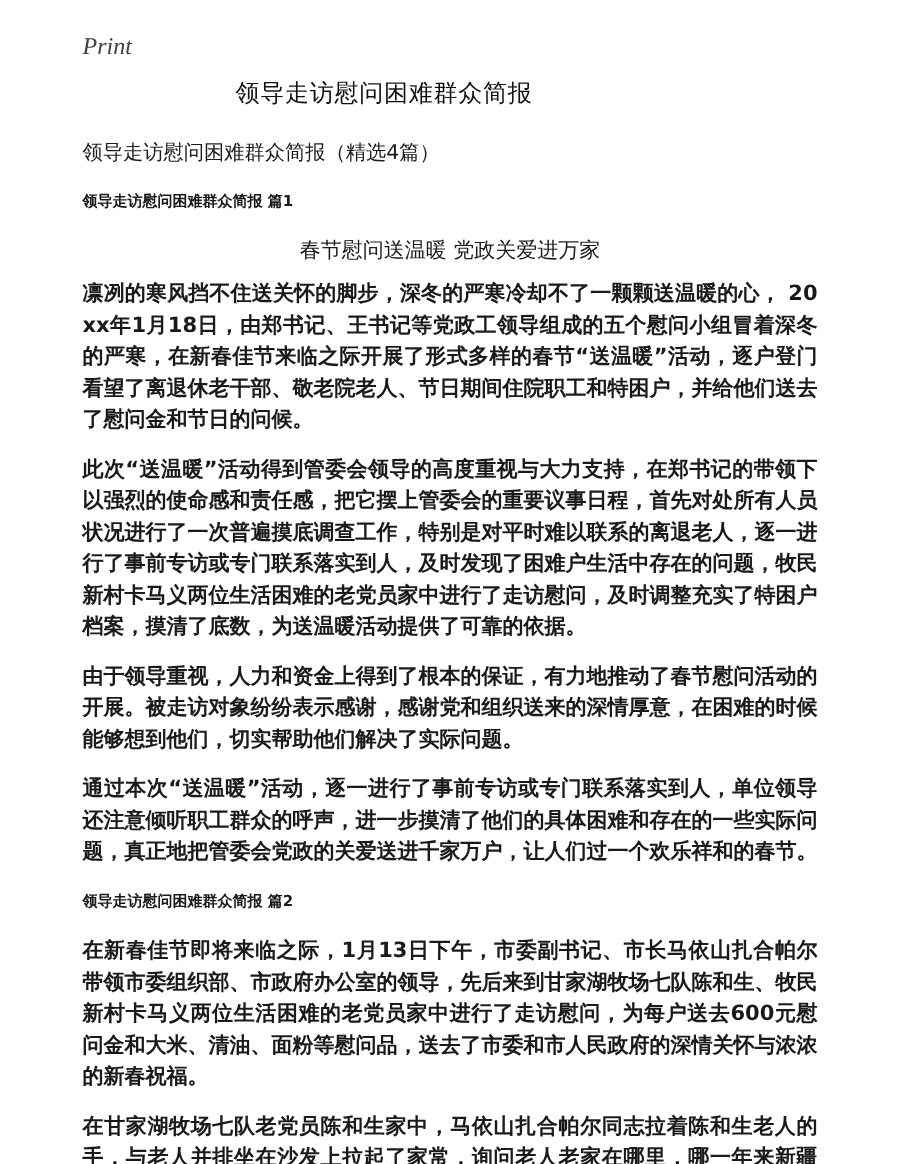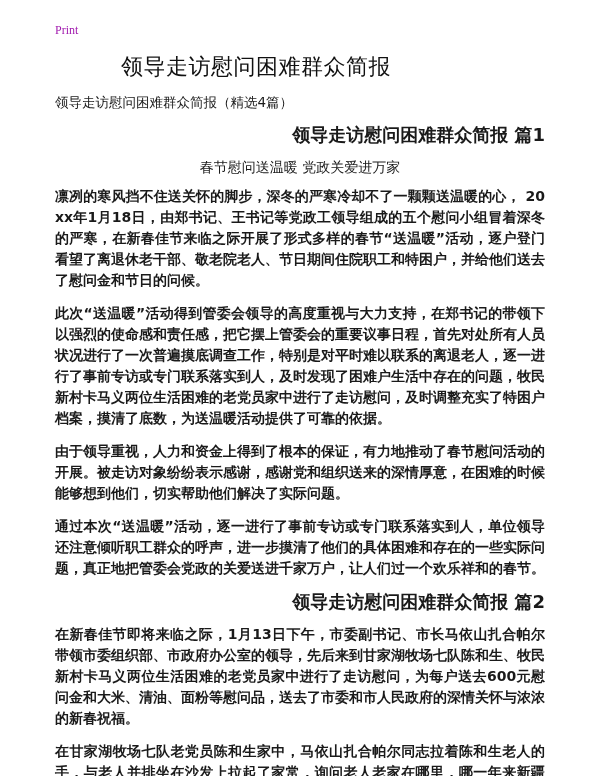--- a/index.html
+++ b/index.html
@@ -1,22 +1,22 @@
 <!DOCTYPE html>
 <html><head>
 <meta charset="utf-8">
 <style>
   html, body { margin: 0; padding: 0; background: #ffffff; }
   body { width: 600px; height: 776px; overflow: hidden; position: relative; color: #111; }
   .page { position: absolute; left: 0; top: 0; width: 600px; height: 776px; }
-  .print-label { position: absolute; left: 55px; top: 23px; font-family: "Liberation Serif", serif; font-size: 12px; color: #a21caf; }
-  .doc-title { position: absolute; left: 0; top: 52px; width: 512px; text-align: center; font-family: Liberation Mono, monospace; font-size: 22px; color: #111; letter-spacing: 0.5px; }
+  .print-label { position: absolute; left: 55px; top: 23px; font-family: "Liberation Serif", serif; font-size: 16px; color: #404040; font-style: italic; }
+  .doc-title { position: absolute; left: 0; top: 52px; width: 512px; text-align: center; font-family: Liberation Mono, monospace; font-size: 16px; color: #111; letter-spacing: 0.5px; }
   .content { position: absolute; left: 55px; top: 92px; width: 490px; font-family: "DejaVu Sans", sans-serif; font-size: 14px; line-height: 21px; color: #1a1a1a; }
   .subtitle { margin: 0 0 11px 0; font-size: 13.5px; }
-  .section-heading { font-weight: bold; margin: 0 0 12px 0; font-size: 18px; text-align: right; }
+  .section-heading { font-weight: bold; margin: 0 0 12px 0; font-size: 10px; }
   .tagline { margin: 0 0 8px 0; text-align: center; }
   .para { margin: 0 0 12px 0; text-align: justify; word-break: break-all; font-weight: bold; }
 </style>
 </head>
 <body>
 
 <div class="page">
   <div class="print-label">Print</div>
   <div class="doc-title">领导走访慰问困难群众简报</div>
 

